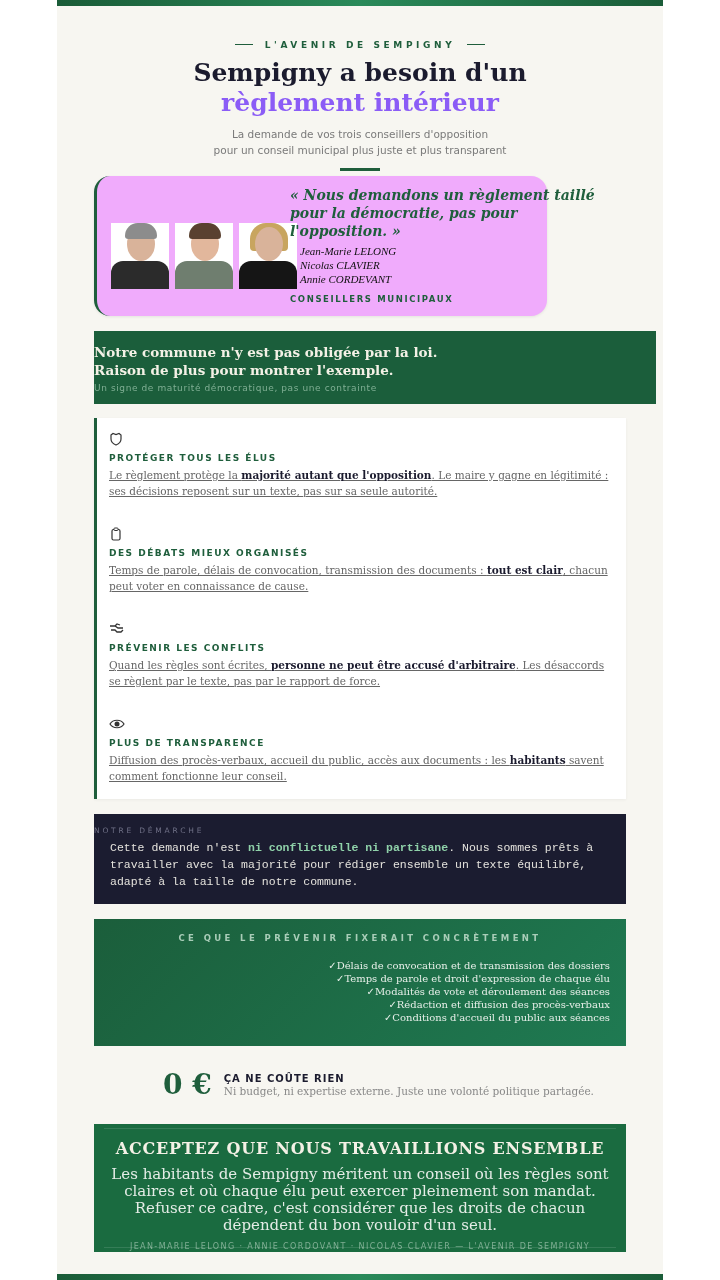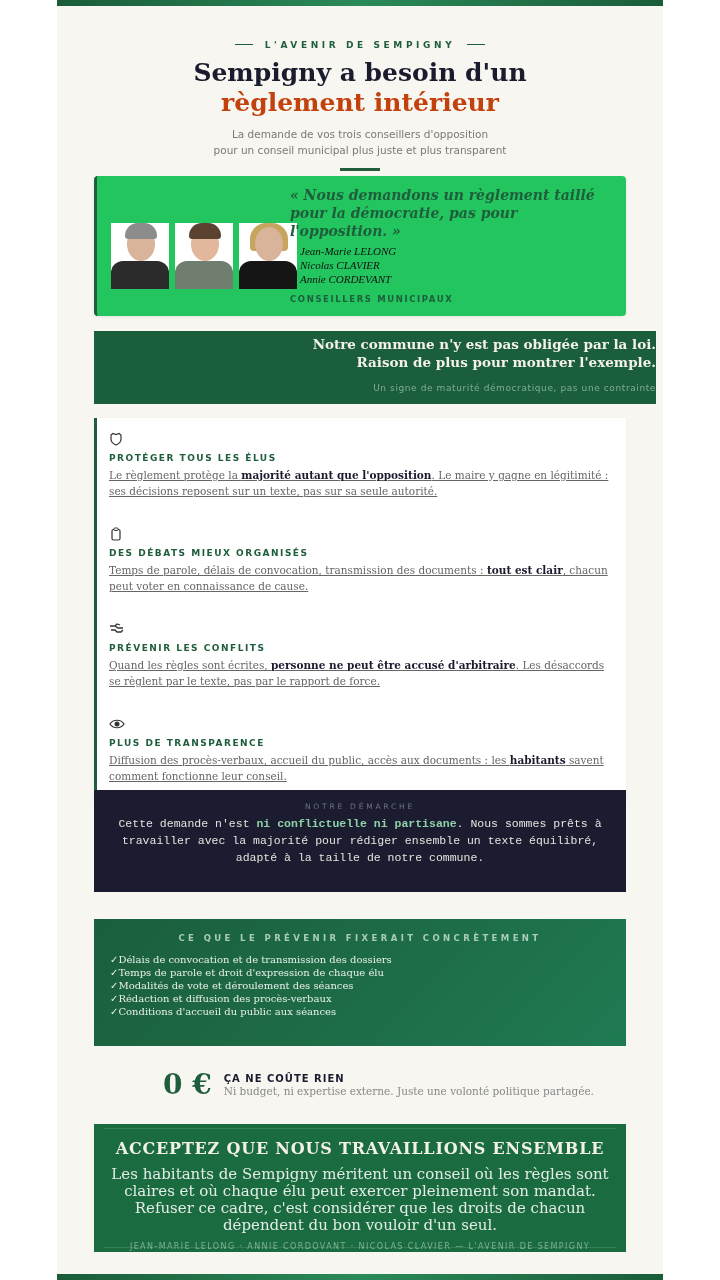--- a/index.html
+++ b/index.html
@@ -19,30 +19,30 @@
   .header { position: absolute; left: 0; top: 30px; width: 606px; text-align: center; }
   .kicker {
     font-family: "DejaVu Sans", sans-serif; font-size: 9px; font-weight: bold;
     letter-spacing: 3.6px; color: #1f5e3c; display: inline-flex; align-items: center; gap: 12px;
   }
   .kicker .line { display: inline-block; width: 18px; height: 1px; background: #1f5e3c; }
   .title {
     margin-top: 8px; font-family: "DejaVu Serif", serif; font-weight: bold;
     font-size: 25px; line-height: 30px; color: #1b1b2e;
   }
-  .title .accent { color: #c2410c; display: block; }
+  .title .accent { color: #8b5cf6; display: block; }
   .subtitle {
     margin-top: 8px; font-family: "DejaVu Sans", sans-serif; font-size: 10.5px;
     line-height: 16px; color: #7a7a7a;
   }
   .sub-divider { width: 40px; height: 3px; background: #1f5e3c; margin: 10px auto 0; }
 
   .quote-card {
-    position: absolute; left: 37px; top: 176px; width: 532px; height: 140px;
-    background: #22c55e; border-left: 3px solid #1f5e3c; border-radius: 4px;
+    position: absolute; left: 37px; top: 176px; width: 453px; height: 140px;
+    background: #f0abfc; border-left: 3px solid #1f5e3c; border-radius: 16px;
     box-shadow: 0 1px 3px rgba(0,0,0,0.08);
   }
   .photos { position: absolute; left: 14px; top: 47px; display: flex; gap: 6px; }
   .photo { width: 58px; height: 66px; position: relative; overflow: hidden; background: #fff; }
   .photo .head { position: absolute; left: 16px; top: 4px; width: 28px; height: 34px; border-radius: 50%; background: #d9b39a; }
   .photo .hair { position: absolute; left: 14px; top: 0px; width: 32px; height: 16px; border-radius: 16px 16px 4px 4px; }
   .photo .body { position: absolute; left: 0; top: 38px; width: 58px; height: 30px; border-radius: 12px 12px 0 0; }
   .p1 .hair { background: #8c8c8c; }
   .p1 .body { background: #2b2b2b; }
   .p2 .hair { background: #5a4130; }
@@ -60,28 +60,28 @@
     position: absolute; left: 203px; top: 68px; font-family: "Liberation Serif", serif;
     font-style: italic; font-size: 11px; line-height: 14px; color: #111;
   }
   .role {
     position: absolute; left: 193px; top: 118px; font-family: "DejaVu Sans", sans-serif;
     font-size: 8.5px; font-weight: bold; letter-spacing: 1.6px; color: #1f5e3c;
   }
 
   .law-banner {
     position: absolute; left: 37px; top: 331px; width: 562px; height: 73px;
-    background: #1b5e3b; text-align: right; padding-top: 4px;
+    background: #1b5e3b; text-align: left; padding-top: 12px;
   }
   .law-banner .lead {
     font-family: "DejaVu Serif", serif; font-weight: bold; font-size: 13.5px;
     line-height: 18px; color: #f4f1e6;
   }
   .law-banner .sub {
-    margin-top: 12px; font-family: "DejaVu Sans", sans-serif; font-size: 9px;
+    margin-top: 4px; font-family: "DejaVu Sans", sans-serif; font-size: 9px;
     letter-spacing: 0.6px; color: #7fae93;
   }
 
   .benefits {
     position: absolute; left: 37px; top: 418px; width: 532px; height: 381px;
     background: #ffffff; border-left: 3px solid #1f5e3c;
     box-shadow: 0 1px 3px rgba(0,0,0,0.05);
   }
   .benefit { position: absolute; left: 12px; width: 505px; }
   .benefit .icon { font-size: 13px; line-height: 14px; color: #333; font-family: "DejaVu Sans", sans-serif; }
@@ -89,42 +89,42 @@
     margin-top: 4px; font-family: "DejaVu Sans", sans-serif; font-weight: bold;
     font-size: 9px; letter-spacing: 1.5px; color: #1f5e3c;
   }
   .benefit .text {
     margin-top: 4px; font-family: "DejaVu Serif", serif; font-size: 10.5px;
     line-height: 16px; color: #666; text-decoration: underline;
   }
   .benefit .text b { color: #1b1b2e; }
 
   .approach {
-    position: absolute; left: 37px; top: 790px; width: 532px; height: 102px;
-    background: #1b1c30; text-align: center; padding-top: 12px;
+    position: absolute; left: 37px; top: 814px; width: 532px; height: 90px;
+    background: #1b1c30; text-align: left; padding-top: 12px;
   }
   .approach .label {
     font-family: "DejaVu Sans", sans-serif; font-size: 7.5px; letter-spacing: 2.8px; color: #6f7086;
   }
   .approach .text {
     margin: 4px auto 0; width: 500px; font-family: Liberation Mono, monospace; font-size: 11.5px;
     line-height: 17px; color: #e4e2dc;
   }
   .approach .text b { color: #8fd1a9; }
 
   .rules {
     position: absolute; left: 37px; top: 919px; width: 532px; height: 127px;
     background: linear-gradient(135deg, #1b5e3b 0%, #1f7a52 100%);
     padding: 14px 16px;
   }
   .rules .label {
     text-align: center; font-family: "DejaVu Sans", sans-serif; font-size: 8.5px; font-weight: bold;
     letter-spacing: 3.4px; color: #a9cdb8;
   }
-  .rules ul { list-style: none; margin-top: 10px; }
+  .rules ul { list-style: none; margin-top: 16px; text-align: right; }
   .rules li {
     font-family: "DejaVu Serif", serif; font-size: 10px; line-height: 13px; color: #e7efe9;
   }
 
   .cost { position: absolute; left: 106px; top: 1068px; display: flex; align-items: center; }
   .cost .amount {
     font-family: "DejaVu Serif", serif; font-weight: bold; font-size: 28px; color: #1f5e3c;
     line-height: 34px;
   }
   .cost .info { margin-left: 12px; }

